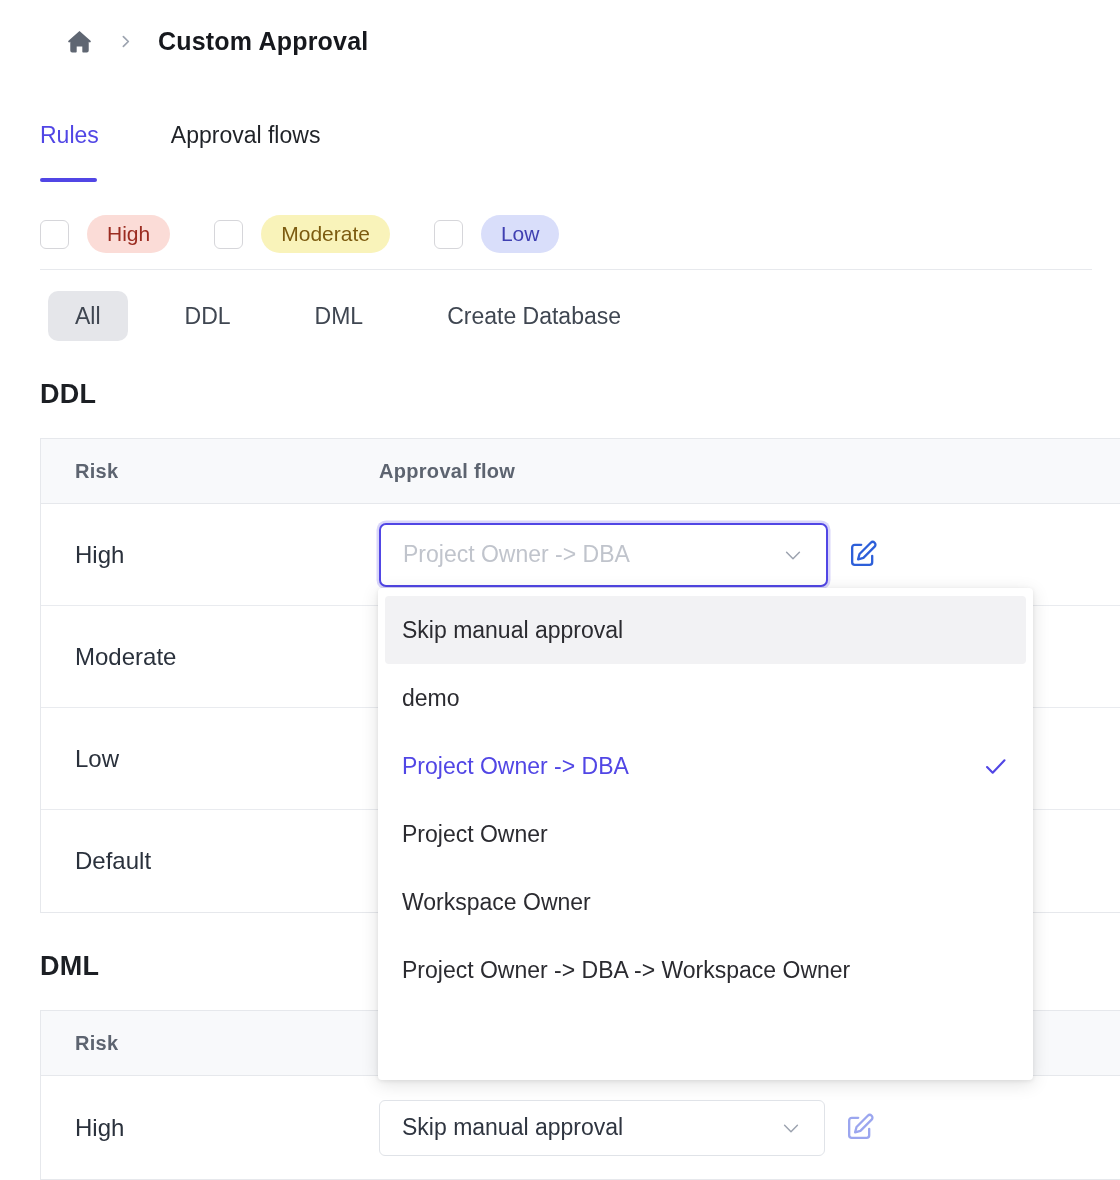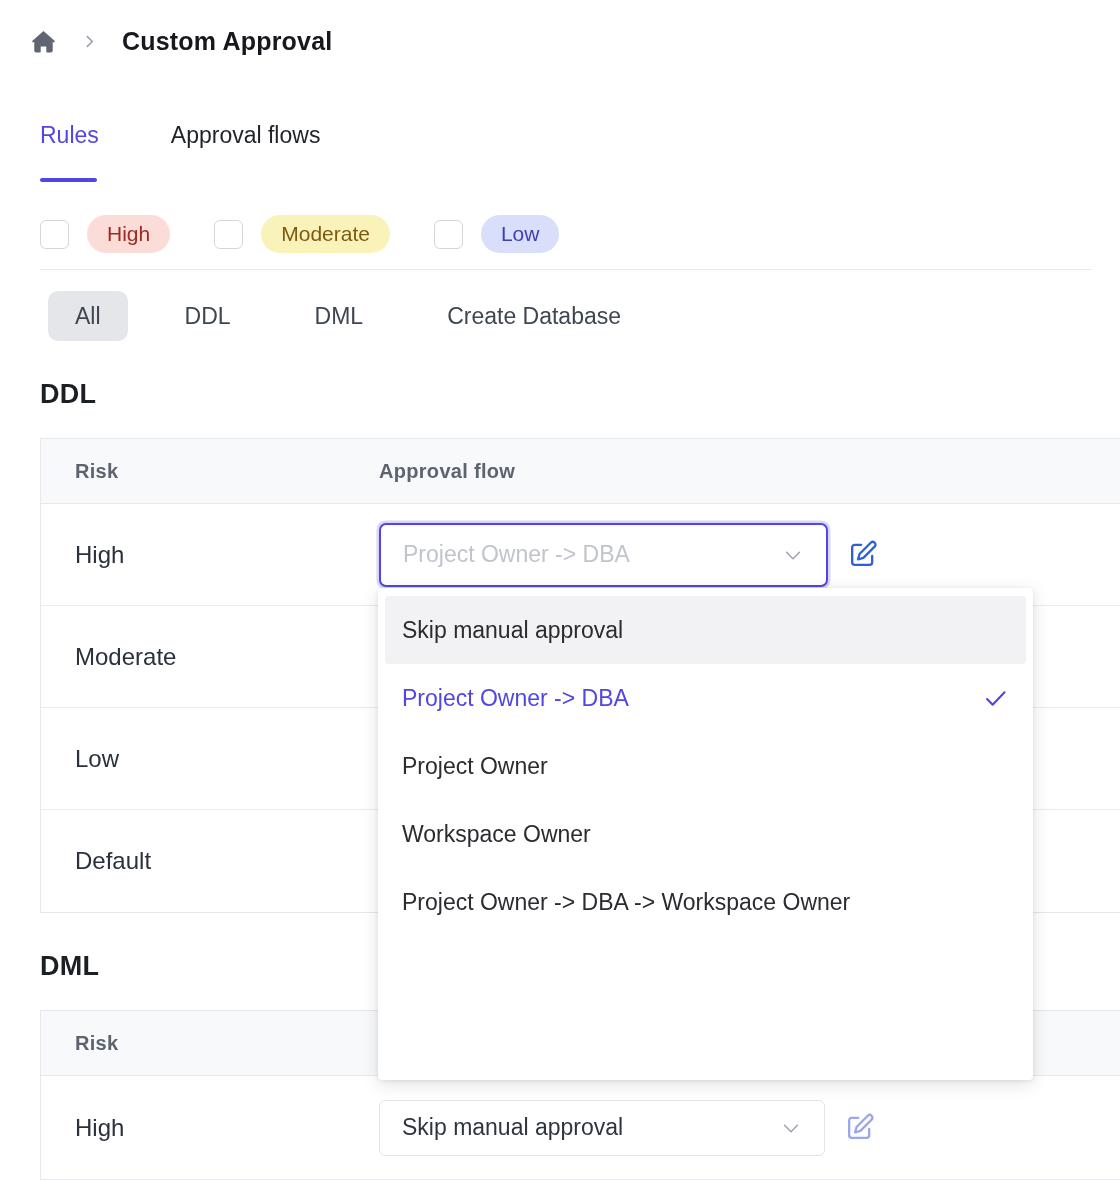--- a/index.html
+++ b/index.html
@@ -19,21 +19,21 @@
   *{box-sizing:border-box;margin:0;padding:0;}
   html,body{width:1120px;height:1180px;}
   body{
     position:relative;
     overflow:hidden;
     background:#ffffff;
     font-family:"Liberation Sans","DejaVu Sans",sans-serif;
     color:var(--text-dark);
   }
   
-  .breadcrumb{padding:26px 0 0 30px;display:flex;align-items:center;gap:24px;height:56px;}
+  .breadcrumb{padding:26px 0 0 30px;display:flex;align-items:center;gap:24px;height:56px;margin-left:36px;}
   .home-btn{width:27px;height:27px;color:var(--icon-gray);cursor:pointer;display:flex;align-items:center;}
   .crumb-sep{width:17px;height:17px;color:var(--chev-gray);display:flex;align-items:center;}
   .page-title{font-size:25px;font-weight:600;color:#16181d;letter-spacing:.2px;}
   
   .tabs{margin:66px 0 0 40px;display:flex;gap:72px;}
   .tab{font-size:23px;color:#1f2227;padding-bottom:33px;position:relative;cursor:pointer;}
   .tab.active{color:var(--accent);}
   .tab.active::after{content:"";position:absolute;left:0;right:2px;bottom:0;height:4px;border-radius:2px;background:var(--accent);}
   
   .risk-row{margin:33px 0 0 40px;display:flex;align-items:center;gap:44px;}
@@ -196,20 +196,23 @@
         </svg>
       </button>
     </div>
   </div>
 </div>
 
 <div class="dropdown-panel">
   <div class="option hovered">
     <span>Skip manual approval</span>
   </div>
+  <div class="option">
+    <span>demo</span>
+  </div>
   <div class="option selected">
     <span>Project Owner -&gt; DBA</span>
     <span class="check">
       <svg viewBox="0 0 24 24" fill="none" stroke="currentColor" stroke-width="1.9" stroke-linecap="round" stroke-linejoin="round">
           <path d="M4.5 12.5l5 5L20 6.5"></path>
         </svg>
     </span>
   </div>
   <div class="option">
     <span>Project Owner</span>

